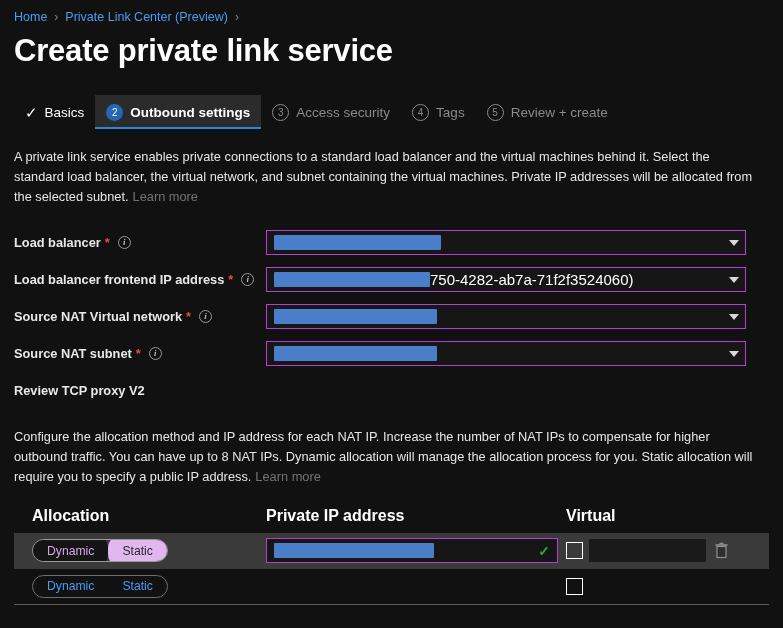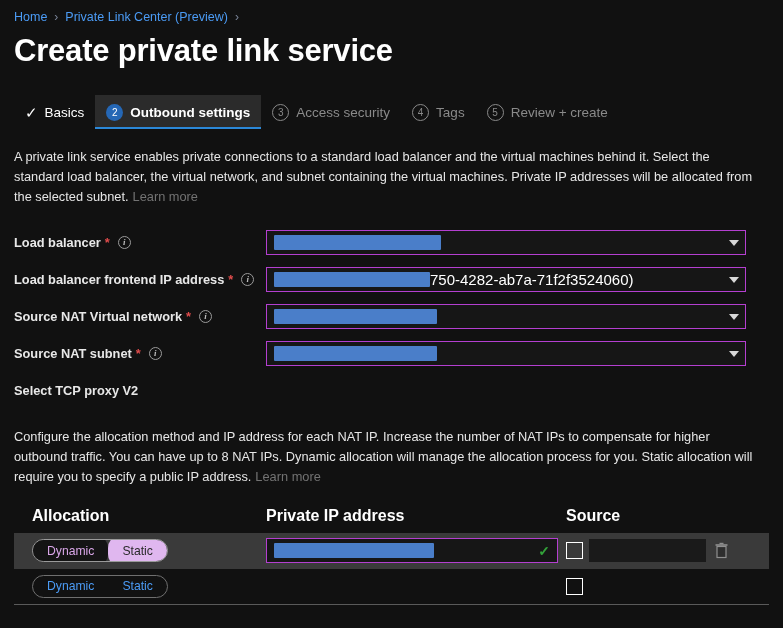--- a/index.html
+++ b/index.html
@@ -432,35 +432,35 @@
       <div class="select-box">
         <span class="sel-text">
             <span class="redact" style="width:163px"></span>
           </span>
         <span class="caret"></span>
       </div>
     </div>
 
     <div class="frow">
       <div class="flabel">
-        <span>Select TCP proxy V2</span>
+        <span>Review TCP proxy V2</span>
       </div>
     </div>
 
   </div>
 
   <div class="desc">
     <span>Configure the allocation method and IP address for each NAT IP. Increase the number of NAT IPs to compensate for higher outbound traffic. You can have up to 8 NAT IPs. Dynamic allocation will manage the allocation process for you. Static allocation will require you to specify a public IP address.</span><span class="learn-more">Learn more</span>
   </div>
 
   <div class="ip-table">
     <div class="th-row">
       <div class="col-alloc">Allocation</div>
       <div class="col-ip">Private IP address</div>
-      <div class="col-prim">Source</div>
+      <div class="col-prim">Virtual</div>
     </div>
 
     <div class="tr selected">
       <div class="pill-wrap">
         <span class="pill highlighted">
           <span class="pill-opt off">Dynamic</span>
           <span class="pill-opt on">Static</span>
         </span>
       </div>
       <div class="ip-cell">

